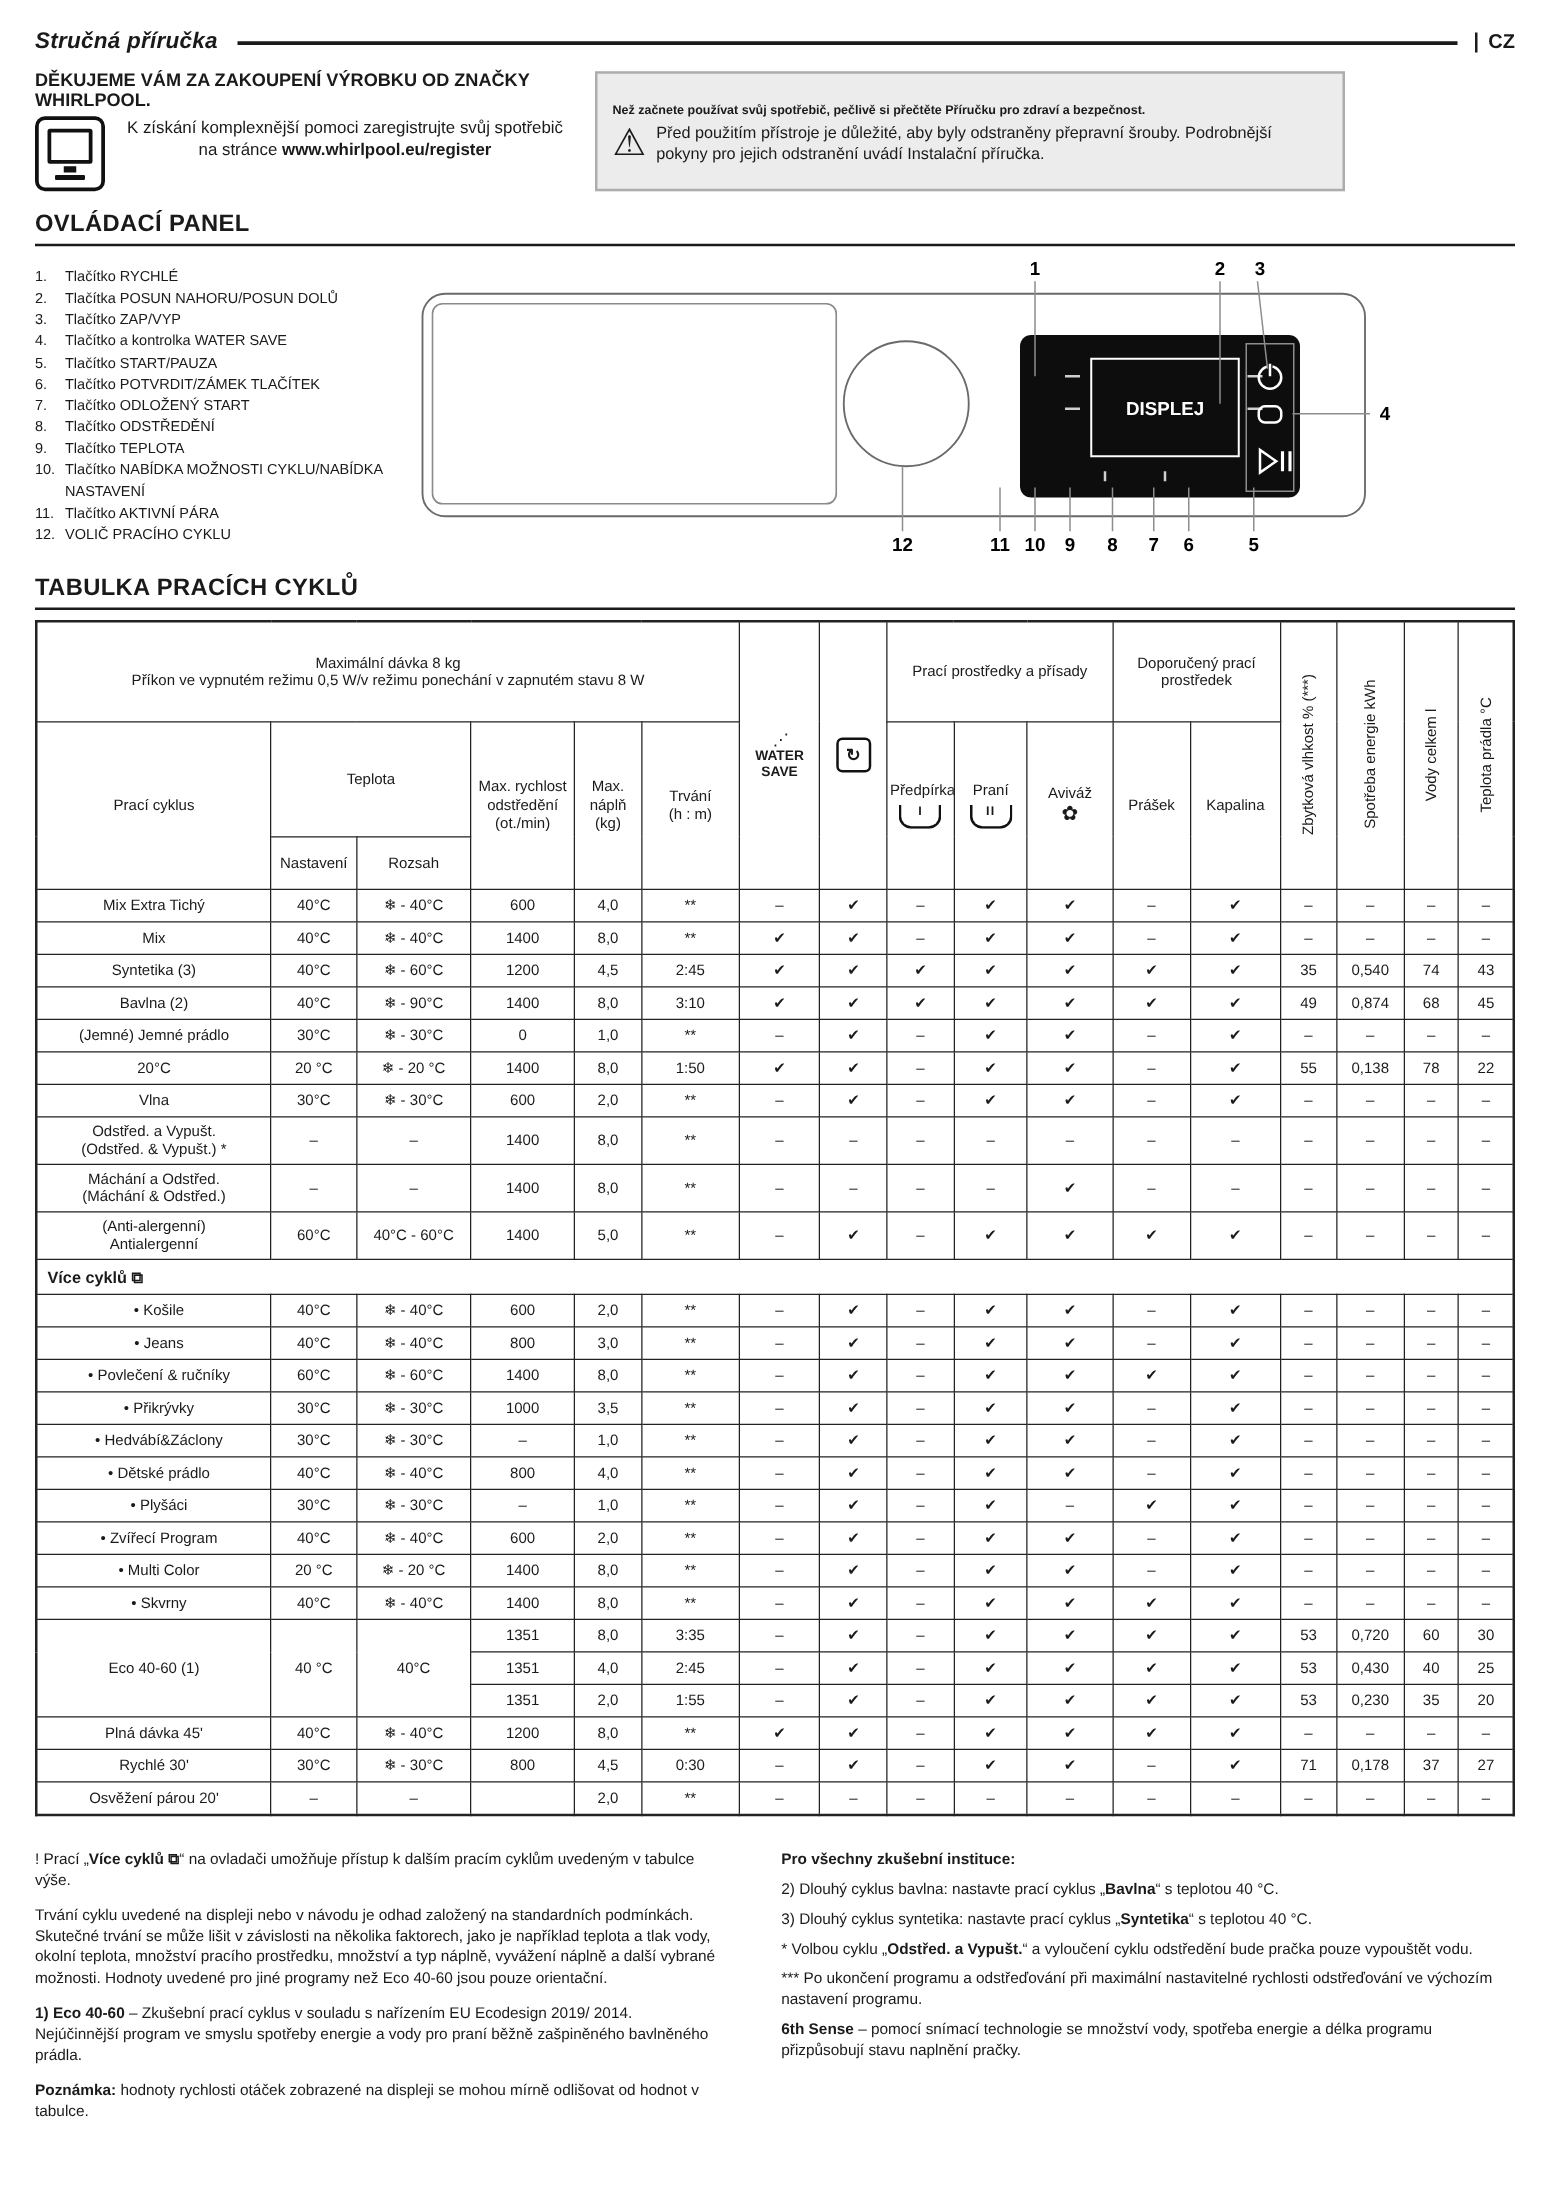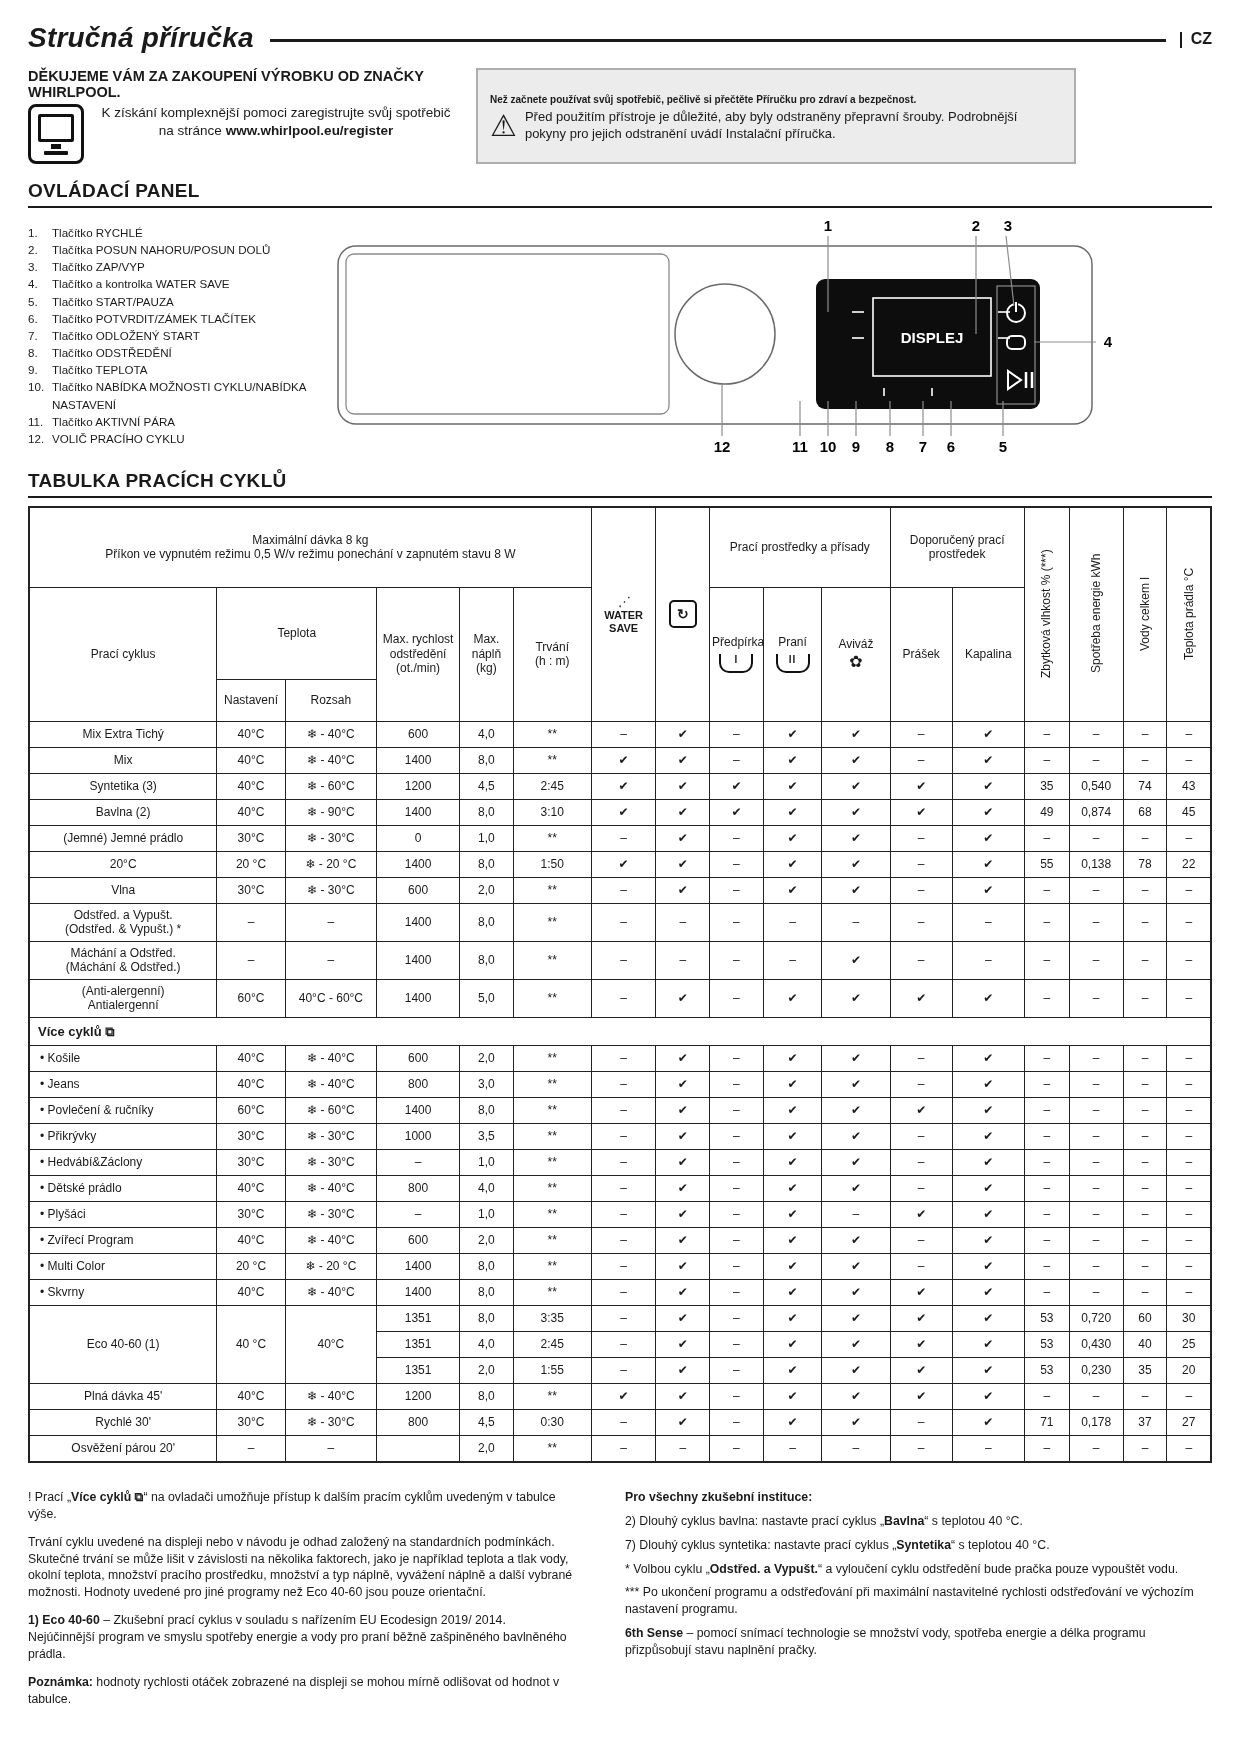--- a/index.html
+++ b/index.html
@@ -1,21 +1,21 @@
 <!DOCTYPE html>
 <html lang="cs"><head>
 <meta charset="utf-8">
 <style>
   html,body{margin:0;padding:0;background:#fff;}
   body{width:1240px;height:1754px;font-family:"Liberation Sans",sans-serif;color:#1a1a1a;position:relative;}
   .page{padding:22px 28px 0 28px;}
 
   
   .titlebar{display:flex;align-items:center;margin-bottom:14px;}
-  .doc-title{font-size:28px;font-weight:bold;font-style:italic;letter-spacing:.2px;}
+  .doc-title{font-size:18px;font-weight:bold;font-style:italic;letter-spacing:.2px;}
   .title-rule{flex:1;height:3px;background:#1b1b1b;margin:4px 14px 0 16px;}
   .lang-sep{width:2px;height:16px;background:#1b1b1b;margin-right:9px;margin-top:3px;}
   .lang{font-size:16px;font-weight:bold;margin-top:2px;}
 
   
   .intro-row{display:flex;gap:18px;margin-bottom:16px;}
   .intro-left{width:430px;flex:0 0 auto;}
   .intro-head{font-size:14.5px;font-weight:bold;margin:0 0 4px 0;}
   .intro-body{display:flex;gap:10px;text-align:center;}
   .pc-icon-box{width:50px;height:54px;border:3px solid #111;border-radius:8px;flex:0 0 auto;
@@ -45,21 +45,21 @@
   table.cycles{border-collapse:collapse;width:100%;table-layout:fixed;margin-top:2px;}
   table.cycles td,table.cycles th{border:1px solid #222;font-weight:normal;
     text-align:center;vertical-align:middle;padding:2px 2px;font-size:12px;line-height:1.2;
     overflow:hidden;}
   table.cycles{border:2px solid #222;}
   .band{ text-align:left;padding:6px 8px;font-size:12.5px;line-height:1.45;}
   .hdr{font-size:12px;}
   .pre{white-space:pre-line;}
   .rot{writing-mode:vertical-rl;transform:rotate(180deg);font-size:11.5px;padding:6px 0;}
   td.name{font-weight:bold;white-space:pre-line;font-size:12px;}
-  td.name.bullet{text-align:left;padding-left:10px;}
+  td.name.bullet{text-align:center;padding-left:10px;}
   td.chk{font-size:13px;}
   tr.sectionrow td{text-align:left;font-weight:bold;font-size:13px;padding:6px 8px;}
   .ws-head{font-weight:bold;font-size:11px;line-height:1.15;}
   .ws-dots{font-size:13px;letter-spacing:-2px;}
   .dose-box{display:inline-flex;align-items:center;justify-content:center;width:24px;height:24px;
     border:2px solid #111;border-radius:5px;font-size:14px;font-weight:bold;}
   .tray{display:inline-flex;align-items:flex-start;justify-content:center;width:30px;height:17px;
     border:2px solid #111;border-top:none;border-radius:0 0 10px 10px;font-size:10px;font-weight:bold;
     letter-spacing:1px;margin-top:4px;}
   .flower{font-size:16px;}
@@ -793,20 +793,20 @@
   <div class="foot-row">
     <div class="foot-col left">
         <p><span>! Prací „</span><b>Více cyklů ⧉</b><span>“ na ovladači umožňuje přístup k dalším pracím cyklům uvedeným v tabulce výše.</span></p>
         <p><span>Trvání cyklu uvedené na displeji nebo v návodu je odhad založený na standardních podmínkách. Skutečné trvání se může lišit v závislosti na několika faktorech, jako je například teplota a tlak vody, okolní teplota, množství pracího prostředku, množství a typ náplně, vyvážení náplně a další vybrané možnosti. Hodnoty uvedené pro jiné programy než Eco 40-60 jsou pouze orientační.</span></p>
         <p><b>1) Eco 40-60</b><span> – Zkušební prací cyklus v souladu s nařízením EU Ecodesign 2019/ 2014. Nejúčinnější program ve smyslu spotřeby energie a vody pro praní běžně zašpiněného bavlněného prádla.</span></p>
         <p><b>Poznámka:</b><span> hodnoty rychlosti otáček zobrazené na displeji se mohou mírně odlišovat od hodnot v tabulce.</span></p>
       </div>
     <div class="foot-col right">
         <p><b>Pro všechny zkušební instituce:</b></p>
         <p><span>2) Dlouhý cyklus bavlna: nastavte prací cyklus „</span><b>Bavlna</b><span>“ s teplotou 40 °C.</span></p>
-        <p><span>7) Dlouhý cyklus syntetika: nastavte prací cyklus „</span><b>Syntetika</b><span>“ s teplotou 40 °C.</span></p>
+        <p><span>3) Dlouhý cyklus syntetika: nastavte prací cyklus „</span><b>Syntetika</b><span>“ s teplotou 40 °C.</span></p>
         <p><span>*  Volbou cyklu „</span><b>Odstřed. a Vypušt.</b><span>“ a vyloučení cyklu odstředění bude pračka pouze vypouštět vodu.</span></p>
         <p><span>*** Po ukončení programu a odstřeďování při maximální nastavitelné rychlosti odstřeďování ve výchozím nastavení programu.</span></p>
         <p><b>6th Sense</b><span> – pomocí snímací technologie se množství vody, spotřeba energie a délka programu přizpůsobují stavu naplnění pračky.</span></p>
       </div>
   </div>
 
 </div>
 
 </body></html>

